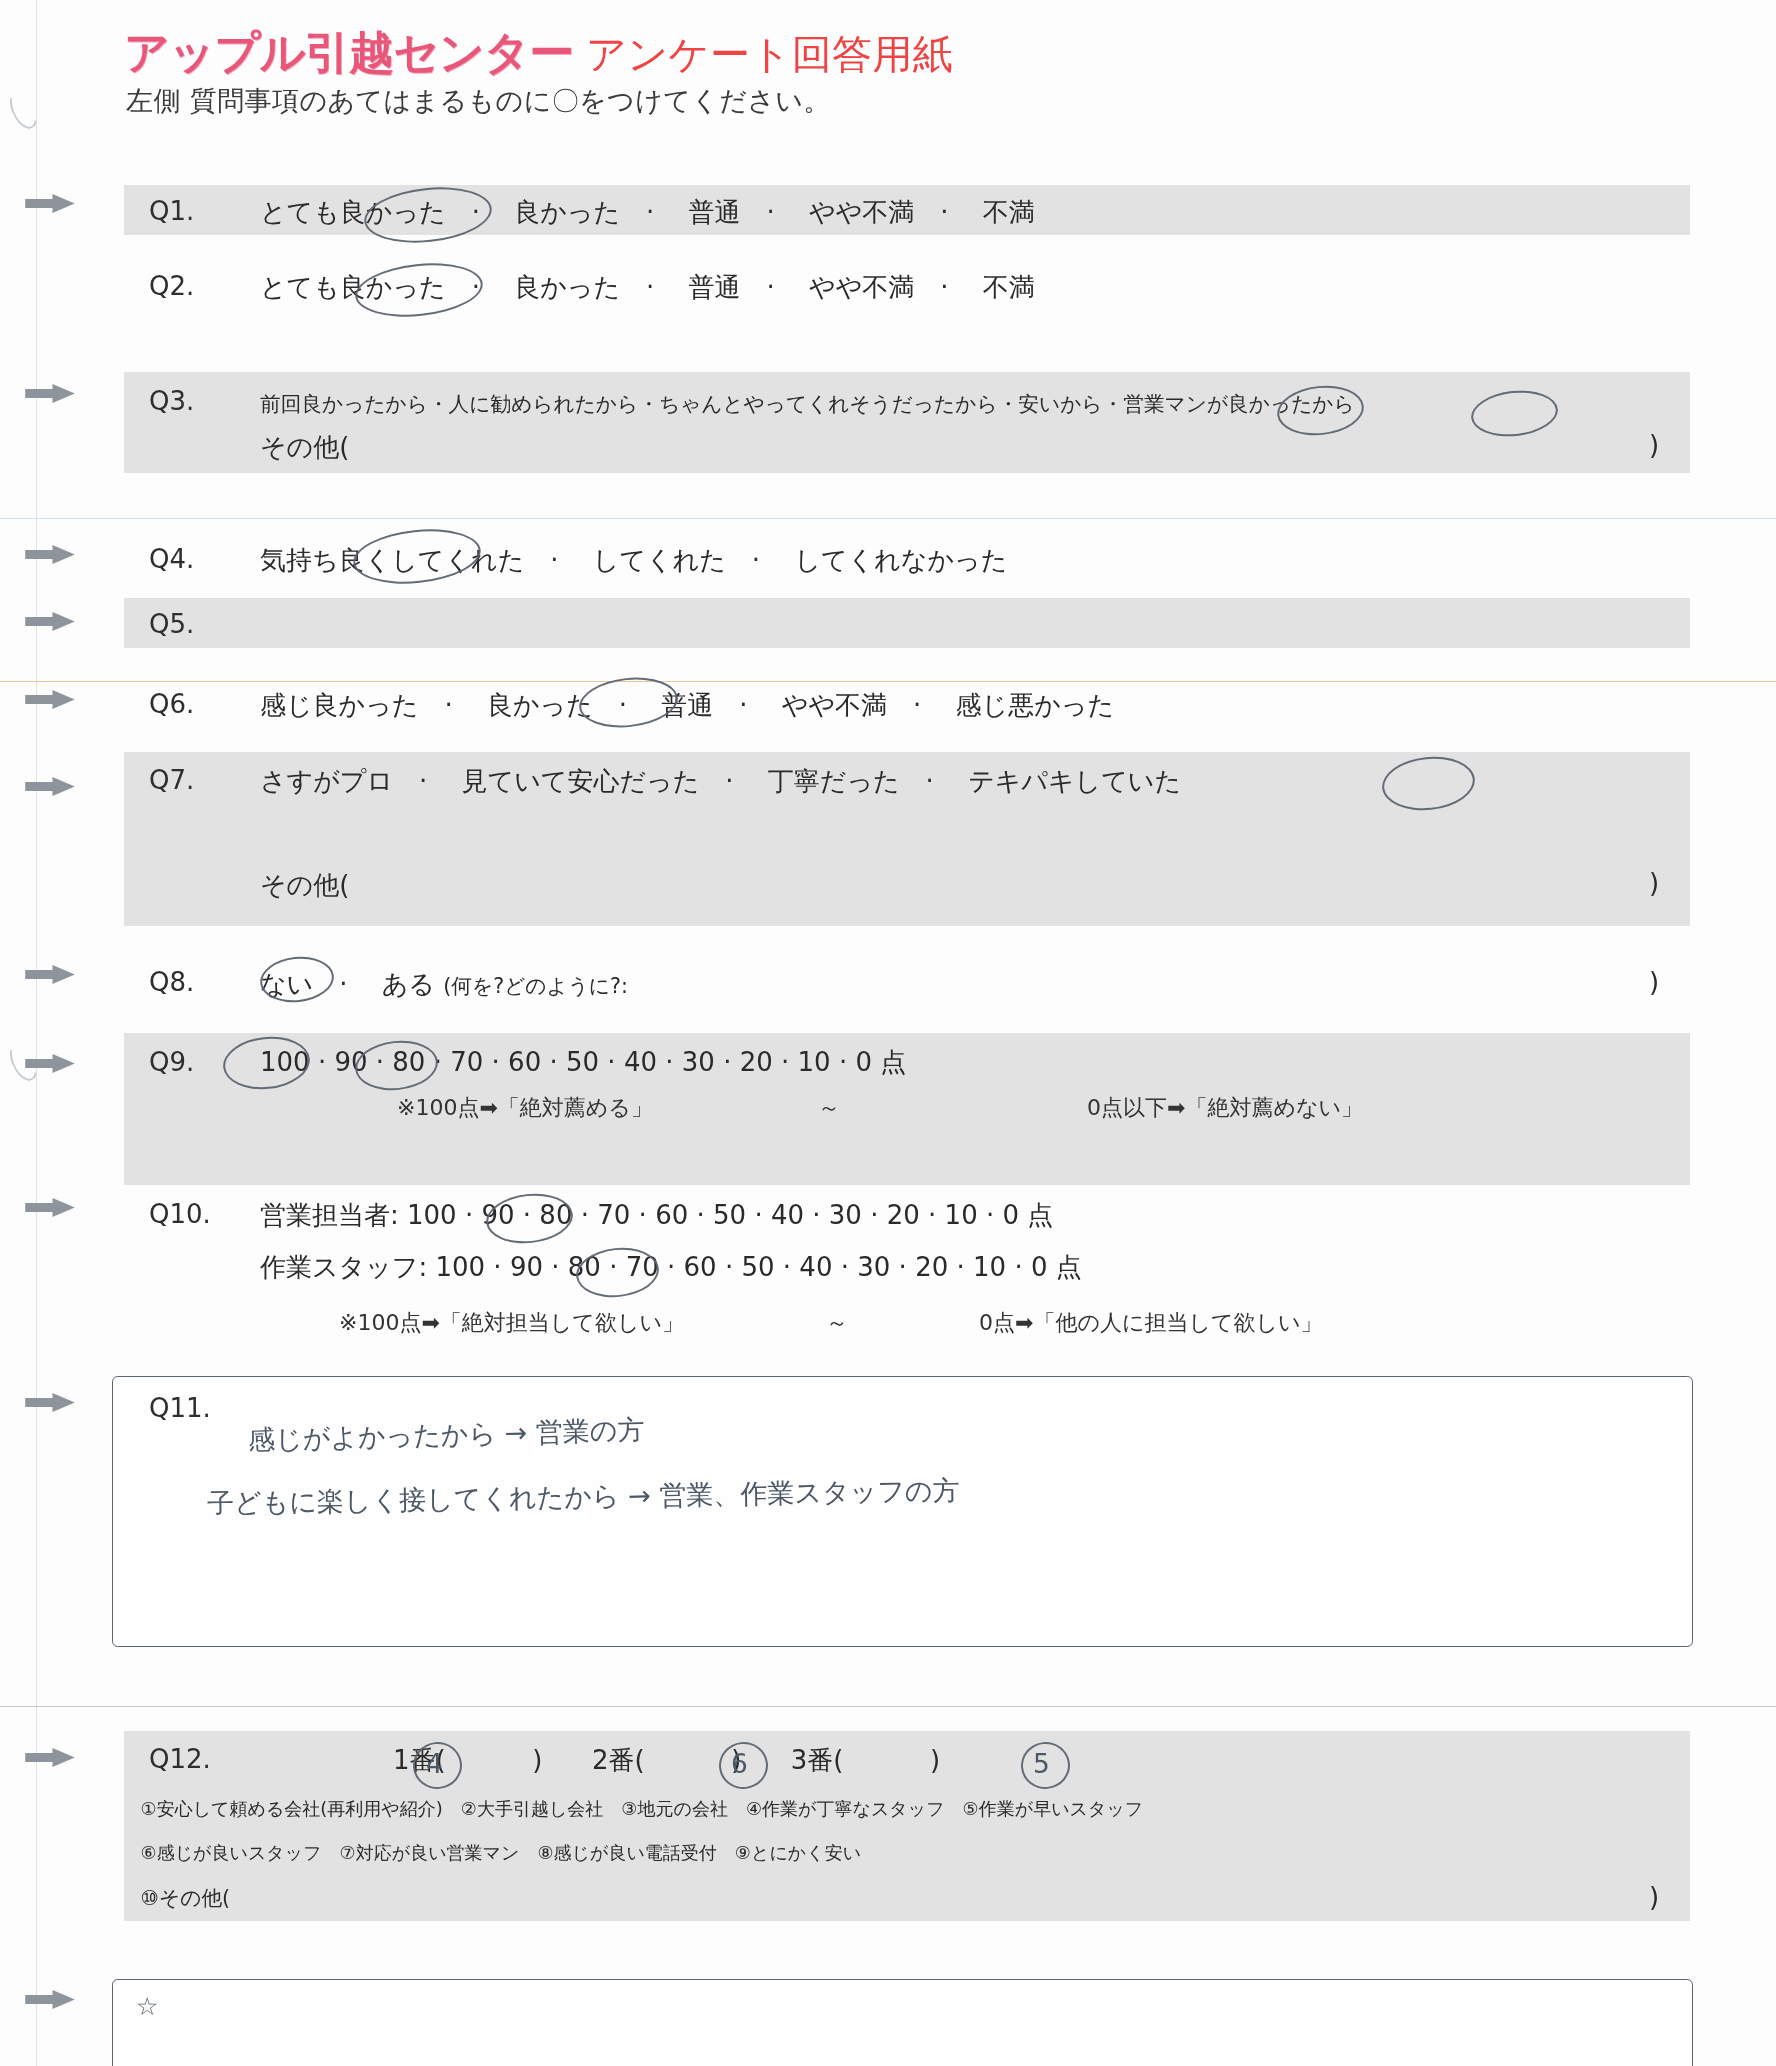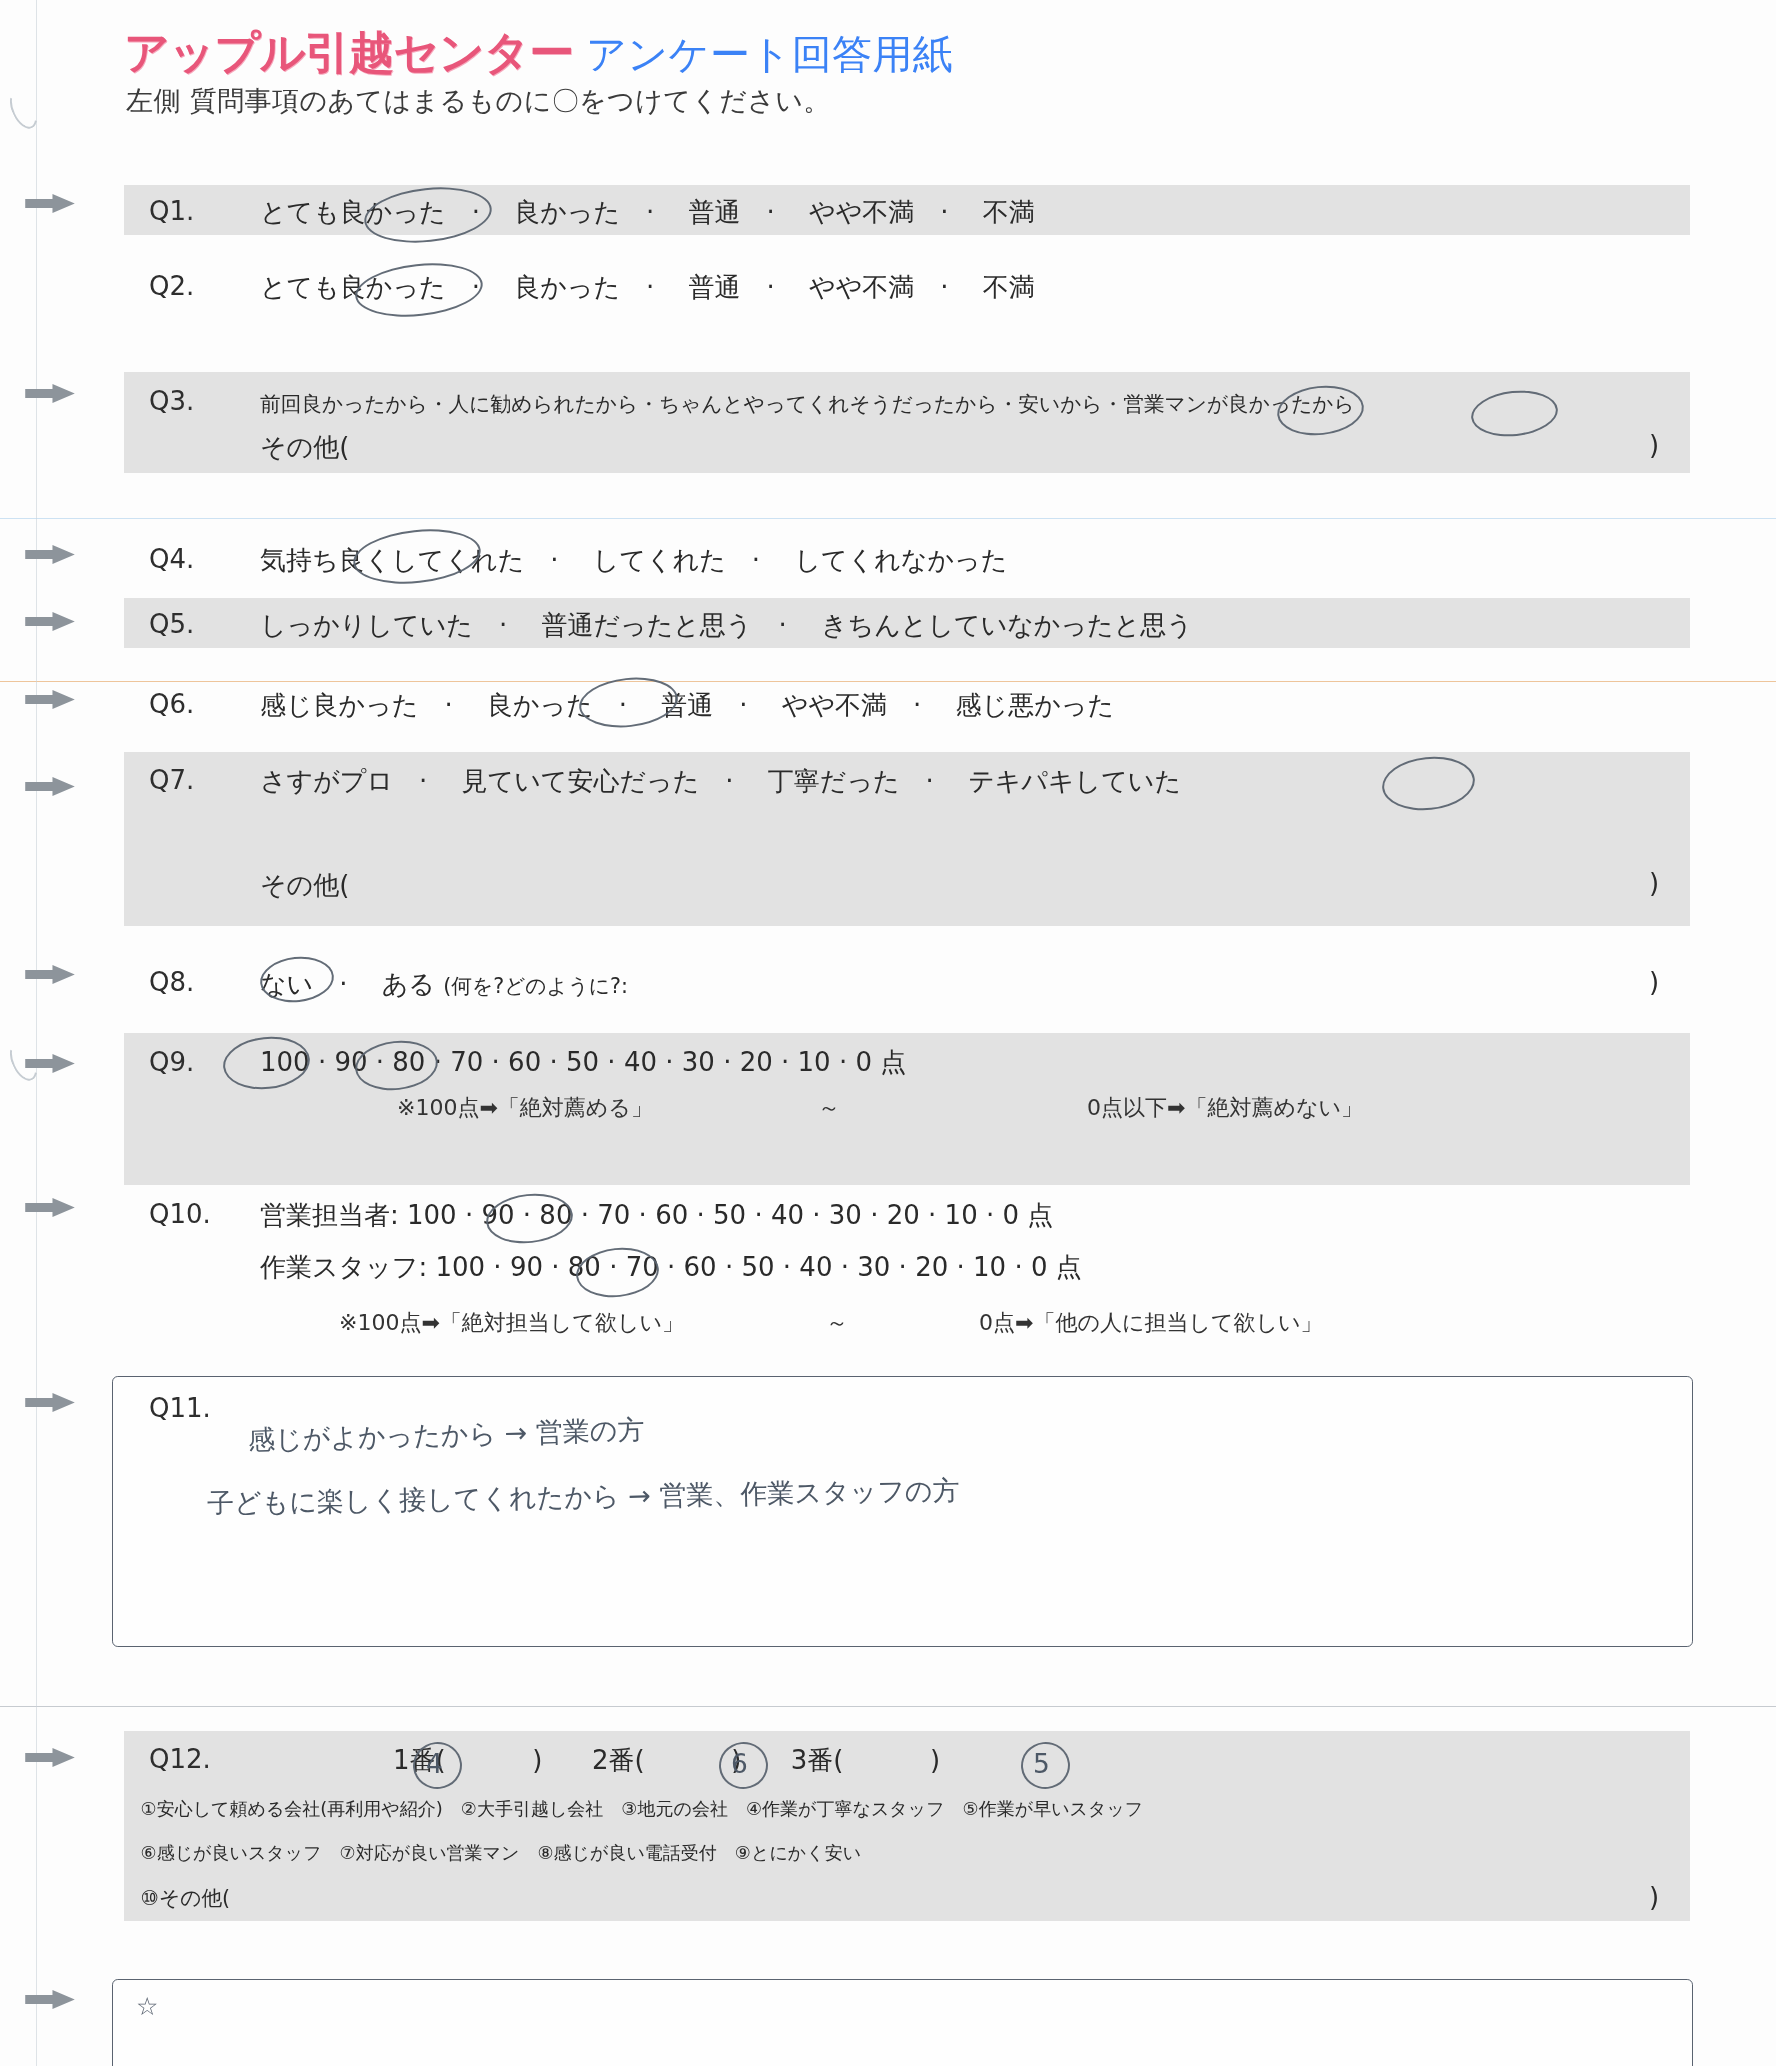--- a/index.html
+++ b/index.html
@@ -46,21 +46,21 @@
     font-weight: bold;
     font-size: 45px;
     letter-spacing: -0.8px;
     color: #e8567a;
     text-shadow: 0.8px 0.8px 0 #f7a9bd;
   }
   .title-main {
     display:inline-block;
     font-family: "DejaVu Sans", sans-serif;
     font-size: 40px;
-    color: #3b82f6;
+    color: #ef4444;
     margin-left: 10.7px;
     letter-spacing: 0.4px;
   }
   .subtitle {
     position:absolute; left: 126px; top: 83px;
     font-family: "DejaVu Sans", sans-serif;
     font-size: 27px; color: #3b3b3b; letter-spacing: 0.4px;
   }
 
   .row {
@@ -245,25 +245,20 @@
     <span class="opts" style="left:136px; top:10px">
       <span>気持ち良くしてくれた</span>　·　
       <span>してくれた</span>　·　
       <span>してくれなかった</span>
     </span>
   </div>
   <div class="circle" style="left:353px; top:530px; width:124px; height:49px;"></div>
 
   <div class="row shaded" style="top:598px; height:50px;">
     <span class="qlabel" style="top:10.7px">Q5.</span>
-    <span class="opts" style="left:136px; top:10px">
-      <span>しっかりしていた</span>　·　
-      <span>普通だったと思う</span>　·　
-      <span>きちんとしていなかったと思う</span>
-    </span>
   </div>
 
   <div class="row" style="top:678px; height:50px;">
     <span class="qlabel" style="top:10.7px">Q6.</span>
     <span class="opts" style="left:136px; top:10px">
       <span>感じ良かった</span>　·　
       <span>良かった</span>　·　
       <span>普通</span>　·　
       <span>やや不満</span>　·　
       <span>感じ悪かった</span>

